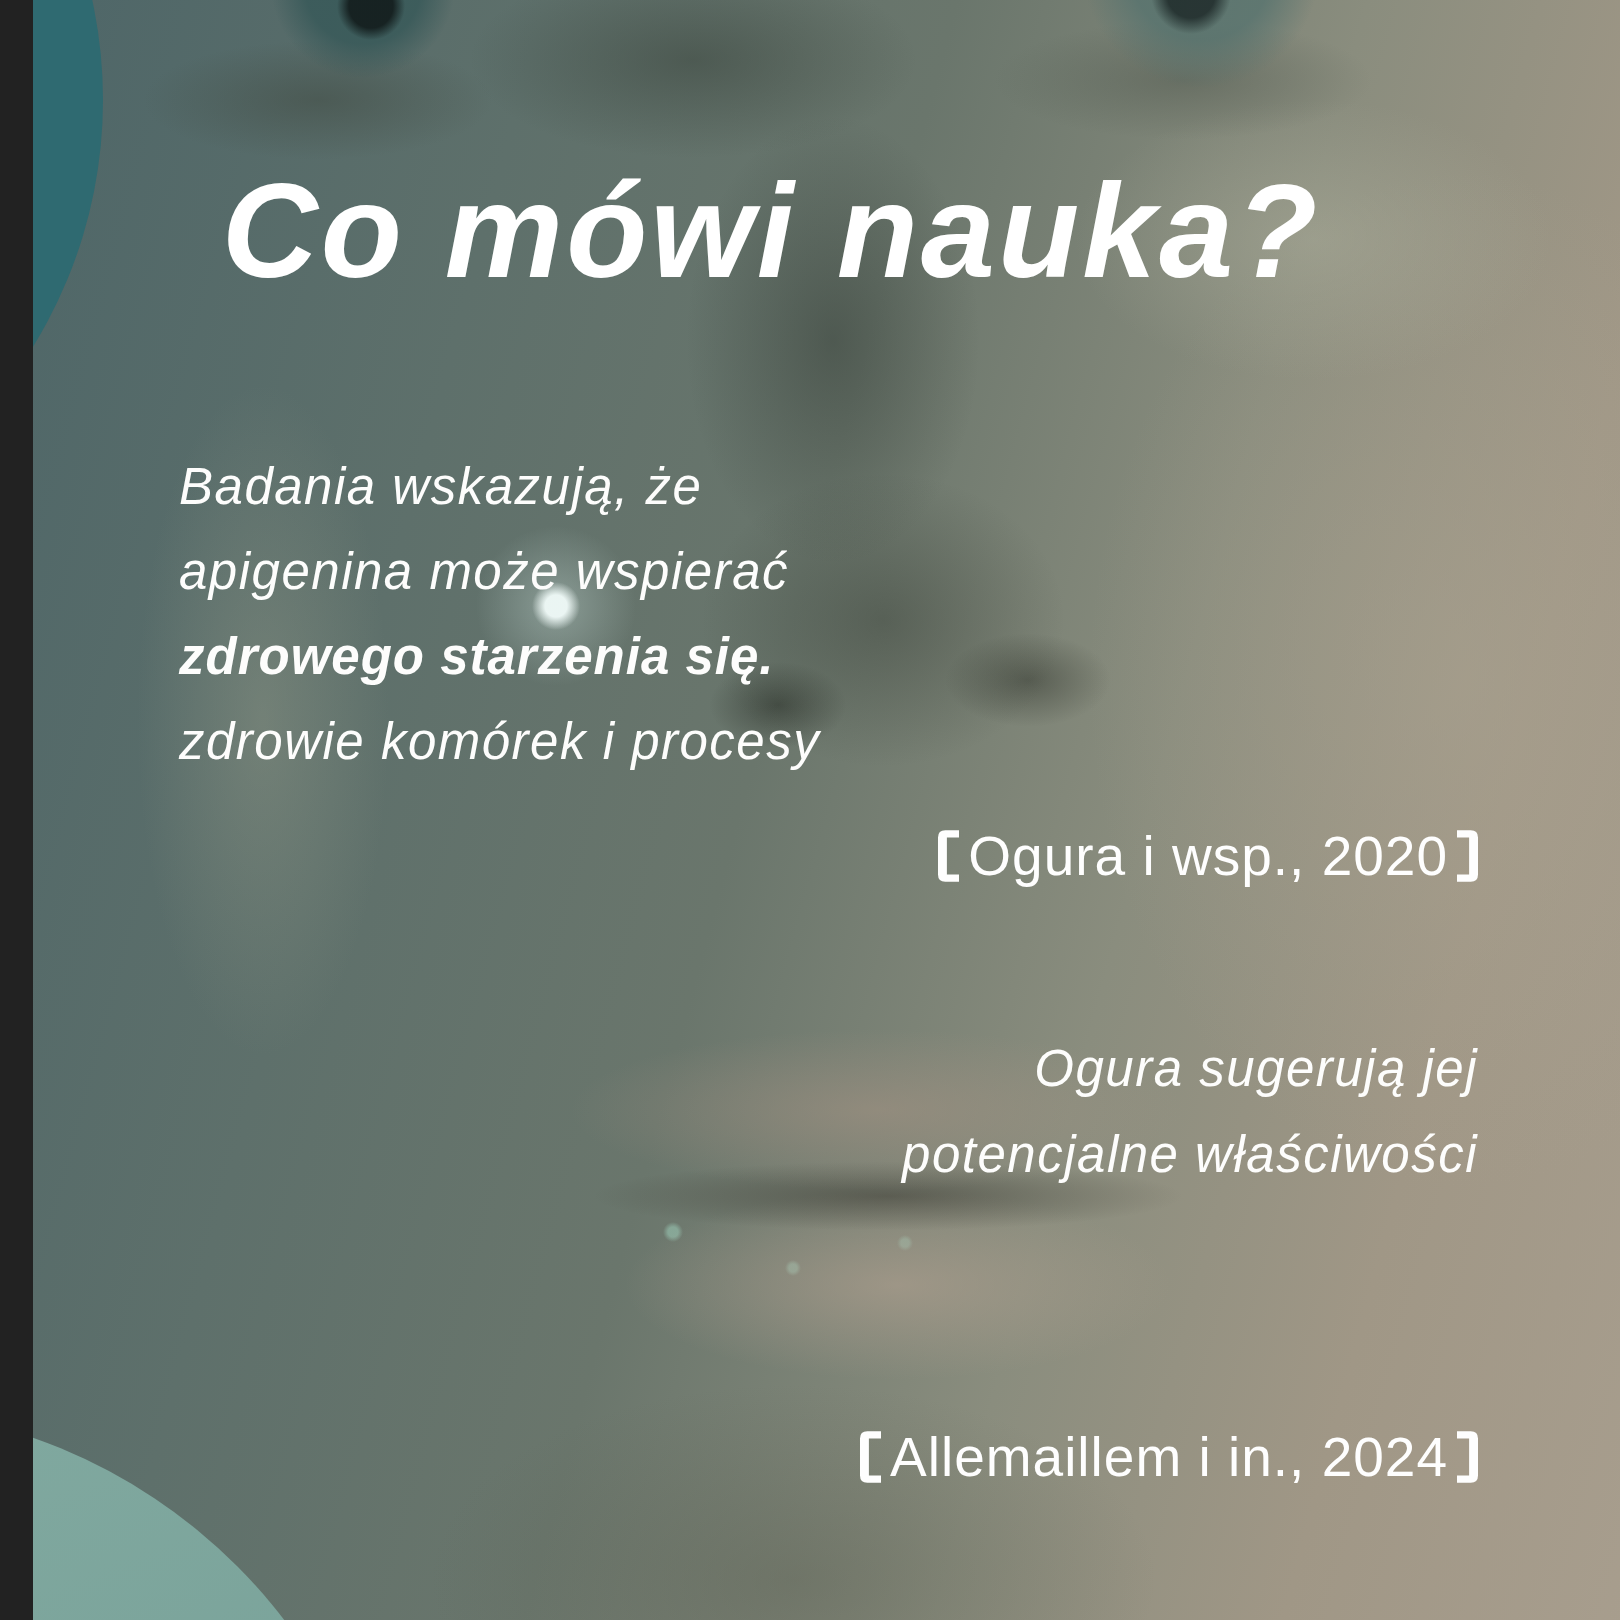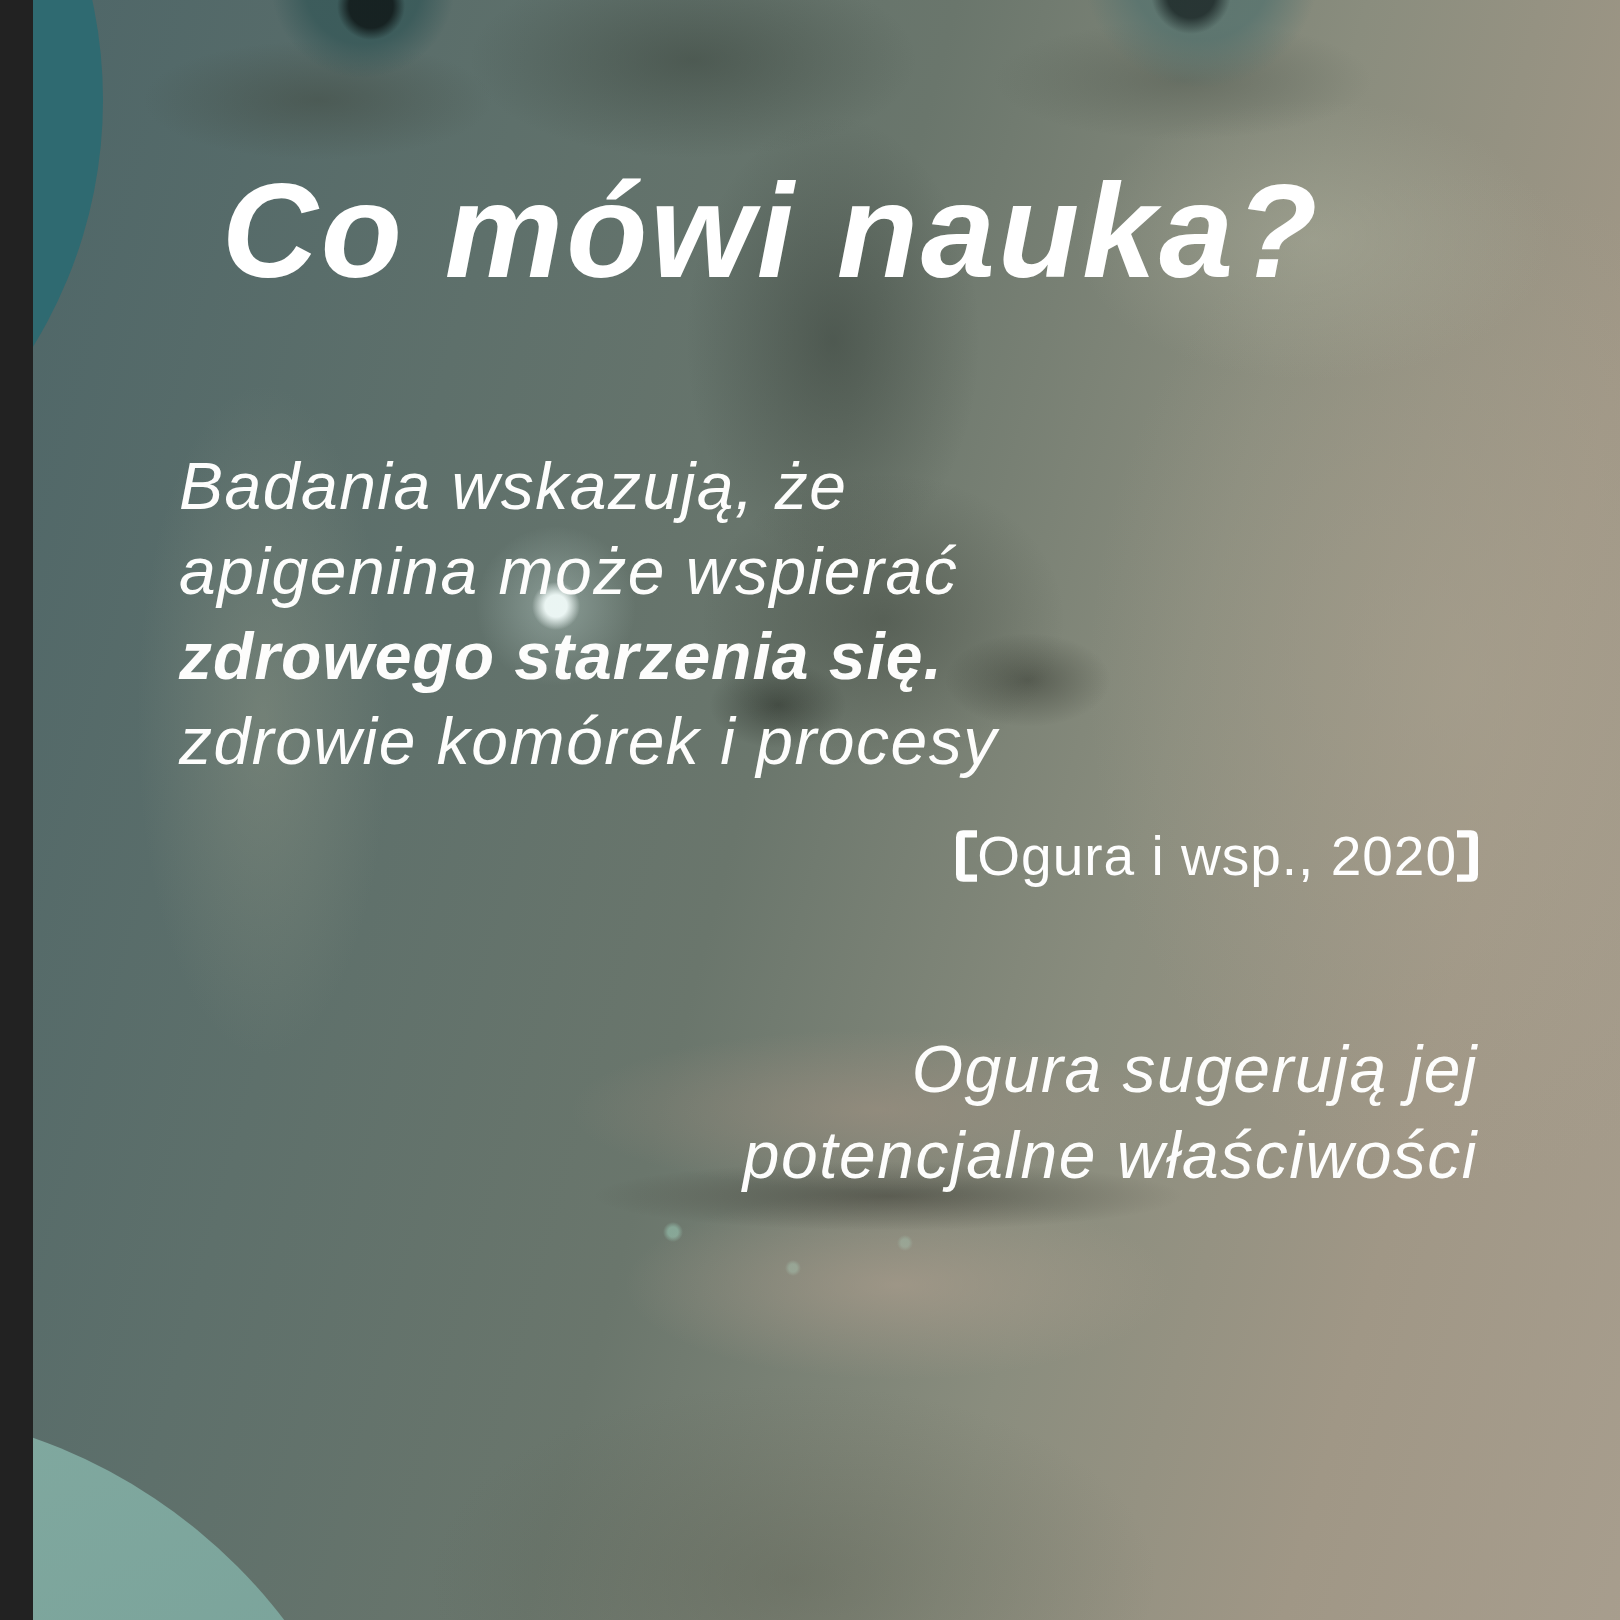--- a/index.html
+++ b/index.html
@@ -61,31 +61,31 @@
     position:absolute;left:0;right:0;top:155px;margin:0;
     transform:translateX(-72px);
     text-align:center;
     font-size:133px;line-height:1.15;
     font-weight:700;font-style:italic;letter-spacing:3px;
     color:#ffffff;
   }
   .para{
     position:absolute;
     font-style:italic;
-    font-size:66px;line-height:85px;letter-spacing:1.5px;
+    font-size:51px;line-height:85px;letter-spacing:1.5px;
     font-weight:400;
   }
   .para .ln{white-space:nowrap;}
   .para .bold{font-weight:700;letter-spacing:1px;}
   .p1{left:146px;top:444px;text-align:left;}
   .p2{right:175px;top:1026px;text-align:right;line-height:86px;}
   .lt{font-weight:400;}
   .cite{
     position:absolute;right:175px;
-    display:flex;align-items:center;
+    display:flex;align-items:center;gap:9px;
     font-size:55px;font-style:normal;font-weight:400;letter-spacing:1px;
     color:#fefefe;white-space:nowrap;padding-left:21px;
   }
   .c1{top:824px;}
   .c2{top:1425px;}
   .bracket{height:52px;width:21px;flex:0 0 auto;}
   .bracket.rt{transform:scaleX(-1);}
 </style>
 </head>
 <body>
@@ -113,14 +113,23 @@
     <svg class="bracket rt" viewBox="0 0 26 64" aria-hidden="true">
       <path d="M26 0 H9 Q0 0 0 9 V55 Q0 64 9 64 H26 V55 H11 V9 H26 Z" fill="#fefefe"></path>
     </svg>
   </div>
 
   <div class="para p2">
     <div class="ln lt">Ogura sugerują jej</div>
     <div class="ln lt">potencjalne właściwości</div>
   </div>
 
+  <div class="cite c2">
+    <svg class="bracket" viewBox="0 0 26 64" aria-hidden="true">
+      <path d="M26 0 H9 Q0 0 0 9 V55 Q0 64 9 64 H26 V55 H11 V9 H26 Z" fill="#fefefe"></path>
+    </svg>
+    <span>Allemaillem i in., 2024</span>
+    <svg class="bracket rt" viewBox="0 0 26 64" aria-hidden="true">
+      <path d="M26 0 H9 Q0 0 0 9 V55 Q0 64 9 64 H26 V55 H11 V9 H26 Z" fill="#fefefe"></path>
+    </svg>
+  </div>
 
 </div>
 
 </body></html>

